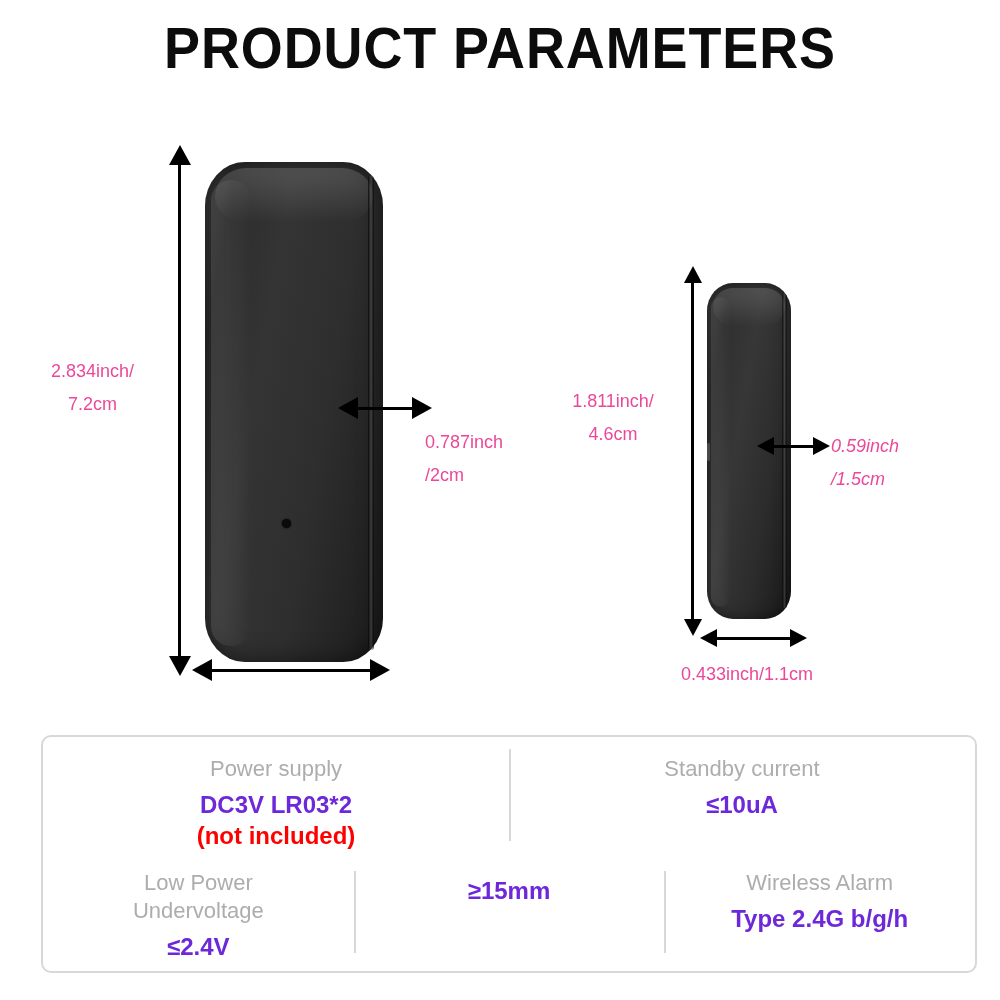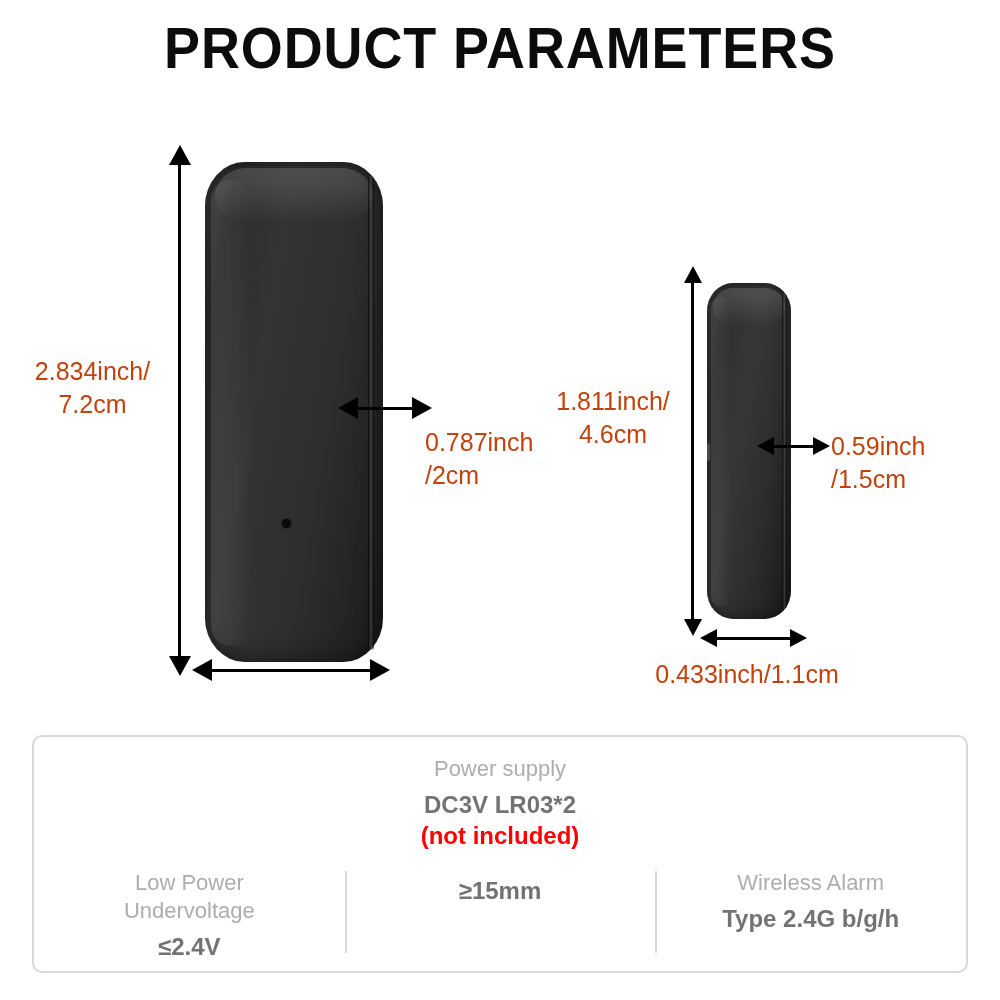--- a/index.html
+++ b/index.html
@@ -245,32 +245,32 @@
   }
   .arrow-right-sm {
     border-top: 9px solid transparent;
     border-bottom: 9px solid transparent;
     border-left: 17px solid #000;
   }
 
   .dim-label {
     position: absolute;
     font-family: "Liberation Sans", sans-serif;
-    font-size: 25px;
+    font-size: 18px;
     line-height: 33px;
-    color: #c2410c;
+    color: #ec4899;
     white-space: pre-line;
   }
   .dim-label.center { text-align: center; }
   .dim-label.left   { text-align: left; }
 
   
   #spec-table {
     position: absolute;
-    left: 32px;
+    left: 41px;
     top: 735px;
     width: 936px;
     height: 238px;
     border: 2px solid #d8d8d8;
     border-radius: 10px;
     box-sizing: border-box;
     background: #ffffff;
   }
   .spec-row {
     display: flex;
@@ -302,21 +302,21 @@
   .spec-label {
     font-size: 22px;
     line-height: 28px;
     color: #adadad;
     text-align: center;
     white-space: pre-line;
   }
   .spec-value {
     font-size: 24px;
     font-weight: bold;
-    color: #737373;
+    color: #6d28d9;
     text-align: center;
     margin-top: 8px;
   }
   .spec-note {
     font-size: 24px;
     font-weight: bold;
     text-align: center;
     margin-top: 3px;
   }
 </style>
@@ -359,37 +359,41 @@
 
   <div class="arrow arrow-up-sm" style="left:684px; top:166px;"></div>
   <div class="dim-line-v" style="left:691px; top:181px; height:342px;"></div>
   <div class="arrow arrow-down-sm" style="left:684px; top:519px;"></div>
   <div class="dim-label center" style="left:548px; top:285px; width:130px;">1.811inch/
 4.6cm</div>
 
   <div class="arrow arrow-left-sm" style="left:757px; top:337px;"></div>
   <div class="dim-line-h" style="left:772px; top:345px; width:48px;"></div>
   <div class="arrow arrow-right-sm" style="left:813px; top:337px;"></div>
-  <div class="dim-label left" style="left:831px; top:330px; width:150px;">0.59inch
+  <div class="dim-label left" style="left:831px; top:330px; width:150px;font-style:italic;">0.59inch
 /1.5cm</div>
 
   <div class="arrow arrow-left-sm" style="left:700px; top:529px;"></div>
   <div class="dim-line-h" style="left:714px; top:537px; width:82px;"></div>
   <div class="arrow arrow-right-sm" style="left:790px; top:529px;"></div>
   <div class="dim-label center" style="left:632px; top:558px; width:230px;">0.433inch/1.1cm</div>
 
 </div>
 
 <div id="spec-table">
 
   <div class="spec-row row-1">
     <div class="spec-cell">
       <div class="spec-label">Power supply</div>
       <div class="spec-value">DC3V LR03*2</div>
       <div class="spec-note" style="color:#ff0000;">(not included)</div>
+    </div>
+    <div class="spec-cell">
+      <div class="spec-label">Standby current</div>
+      <div class="spec-value">≤10uA</div>
     </div>
   </div>
 
   <div class="spec-row row-2">
     <div class="spec-cell">
       <div class="spec-label">Low Power
 Undervoltage</div>
       <div class="spec-value">≤2.4V</div>
     </div>
     <div class="spec-cell">

